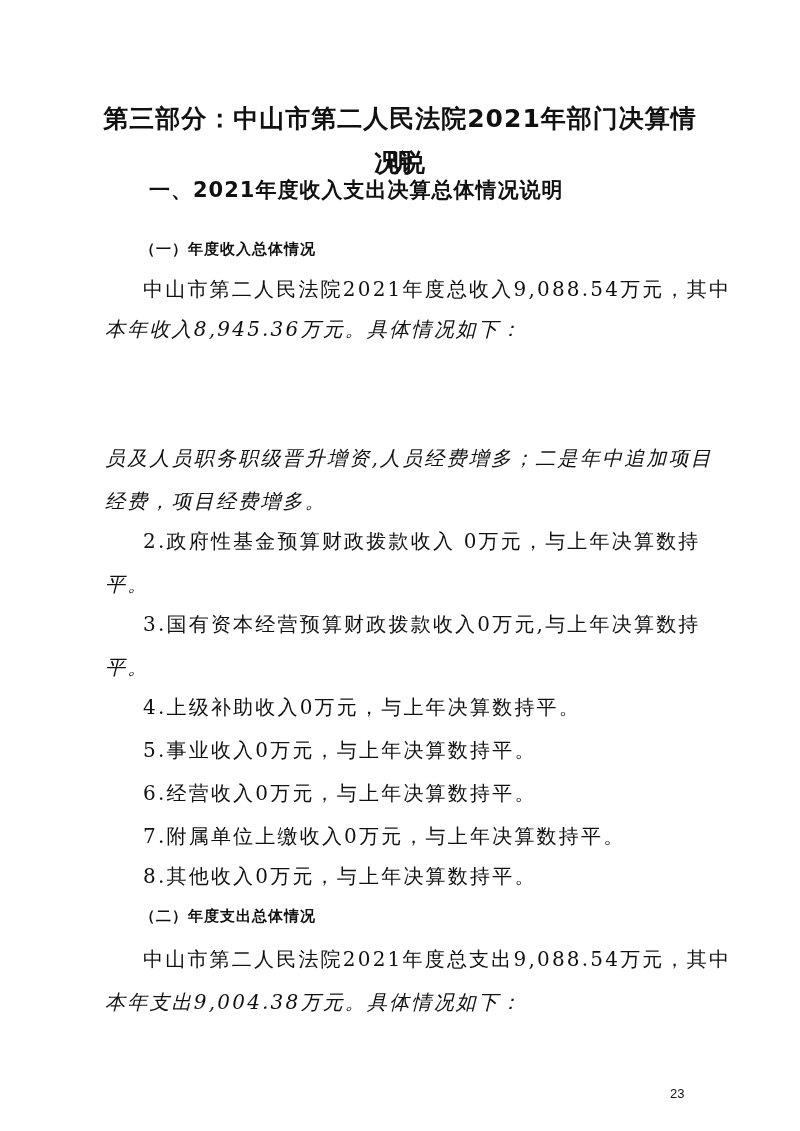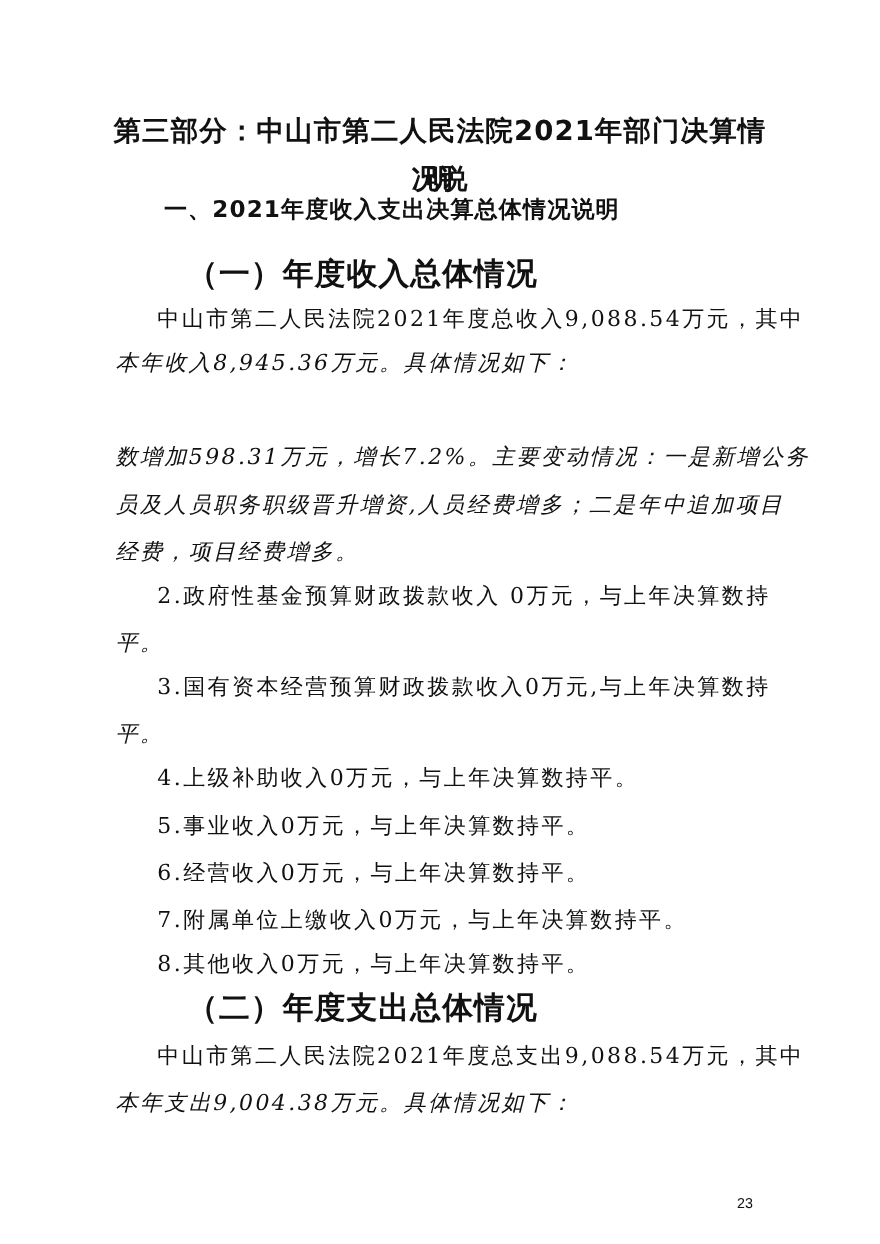--- a/index.html
+++ b/index.html
@@ -6,42 +6,41 @@
     body { width: 800px; height: 1131px; position: relative; overflow: hidden;
       font-family: "DejaVu Serif", "Liberation Serif", serif; color: #111; }
     .page { position: absolute; left: 0; top: 0; width: 684px; height: 1131px; background: #fff; }
     .title { position: absolute; left: 100px; width: 600px; text-align: center;
       font-family: "DejaVu Sans", "Liberation Sans", sans-serif; font-weight: bold;
       font-size: 25px; letter-spacing: 1px; line-height: 44px; }
     .title.l1 { top: 97px; }
     .title.l2 { top: 141px; }
     .h1 { position: absolute; left: 149px; top: 172px; font-size: 21px; font-weight: bold;
       font-family: "DejaVu Sans", "Liberation Sans", sans-serif; letter-spacing: 1px; line-height: 36px; text-align: center; }
-    .h2 { position: absolute; left: 140px; font-size: 28px; font-weight: bold;
-      font-family: Liberation Sans, sans-serif; letter-spacing: 1px; line-height: 36px; margin-left: 30px; }
+    .h2 { position: absolute; left: 140px; font-size: 15px; font-weight: bold;
+      font-family: Liberation Sans, sans-serif; letter-spacing: 1px; line-height: 36px; }
     .line { position: absolute; font-size: 20px; line-height: 36px; letter-spacing: 2.2px; white-space: nowrap; }
     .ind { left: 143px; text-align: center; }
     .full { left: 105px; font-style: italic; }
     .pagenum { position: absolute; left: 670px; top: 1046px; font-size: 13px;
       font-family: "Liberation Sans", sans-serif; margin-top: 40px; }
   </style>
 </head>
 <body>
 
 <div class="page">
   <div class="title l1">第三部分：中山市第二人民法院2021年部门决算情况说</div>
   <div class="title l2">明</div>
 
   <div class="h1">一、2021年度收入支出决算总体情况说明</div>
 
   <div class="h2" style="top:231px">（一）年度收入总体情况</div>
   <div class="line ind" style="top:271px">中山市第二人民法院2021年度总收入9,088.54万元，其中</div>
   <div class="line full" style="top:311px">本年收入8,945.36万元。具体情况如下：</div>
 
-  <div class="line full" style="top:397px">数增加598.31万元，增长7.2%。主要变动情况：一是新增公务</div>
   <div class="line full" style="top:440px">员及人员职务职级晋升增资,人员经费增多；二是年中追加项目</div>
   <div class="line full" style="top:483px">经费，项目经费增多。</div>
 
   <div class="line ind" style="top:523px">2.政府性基金预算财政拨款收入 0万元，与上年决算数持</div>
   <div class="line full" style="top:566px">平。</div>
 
   <div class="line ind" style="top:606px">3.国有资本经营预算财政拨款收入0万元,与上年决算数持</div>
   <div class="line full" style="top:649px">平。</div>
 
   <div class="line ind" style="top:689px">4.上级补助收入0万元，与上年决算数持平。</div>

